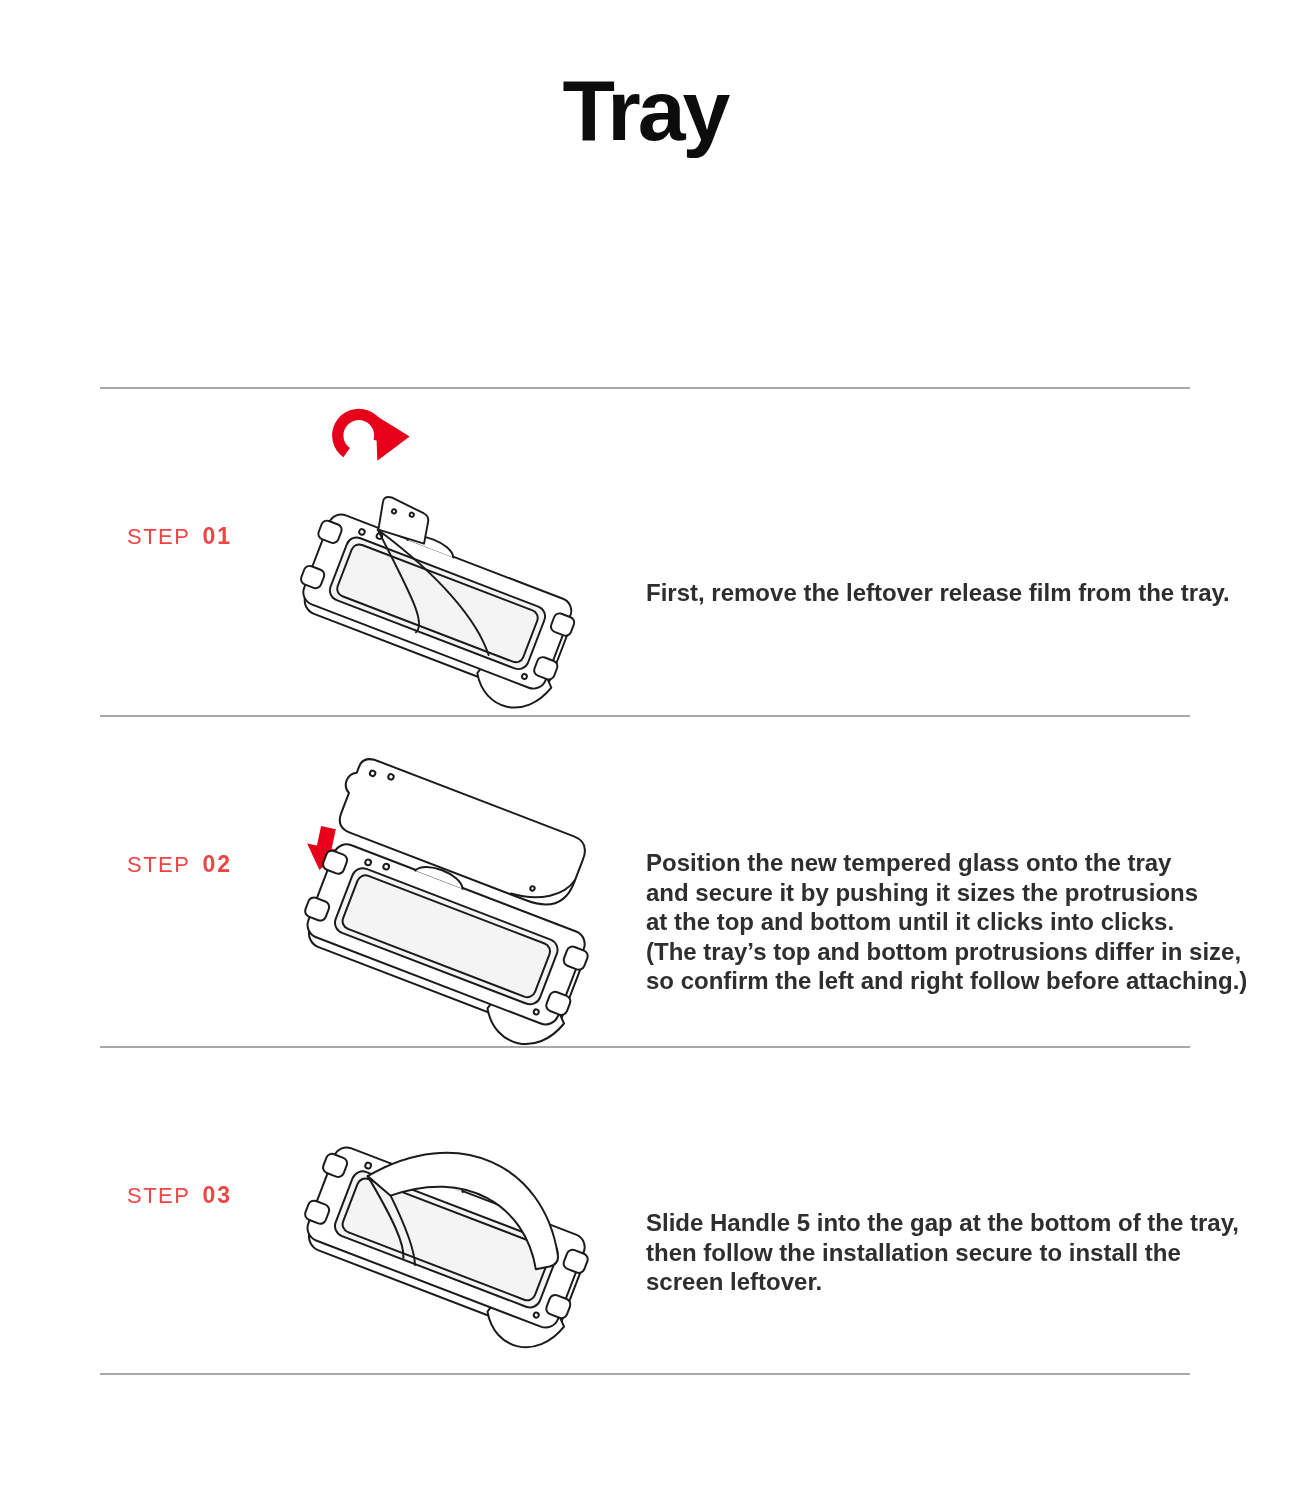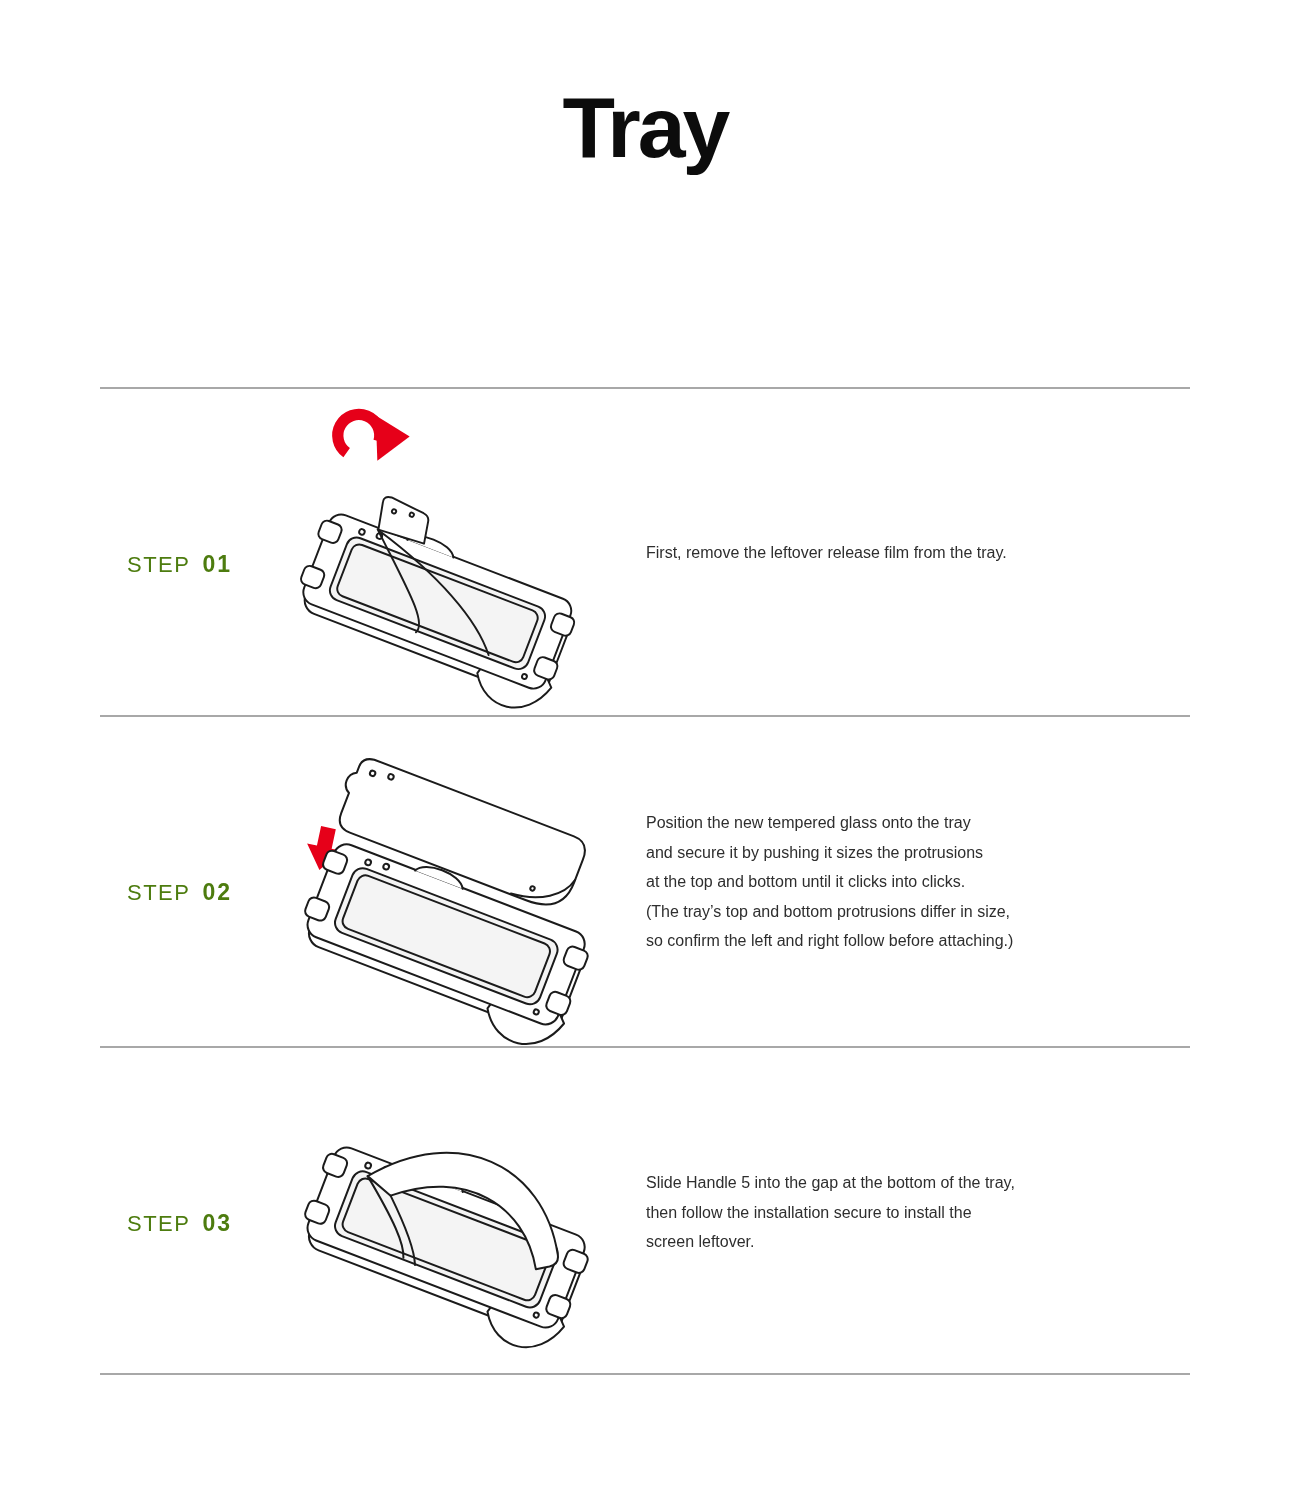--- a/index.html
+++ b/index.html
@@ -9,42 +9,42 @@
     --body:#2e2e2e;
     --heading:#0c0c0c;
   }
   *{margin:0;padding:0;box-sizing:border-box;}
   html,body{background:#ffffff;}
   body{
     width:1290px;height:1500px;position:relative;overflow:hidden;
     font-family:"Liberation Sans","DejaVu Sans",sans-serif;
   }
   .title{
-    position:absolute;top:81px;left:0;width:1290px;text-align:center;
+    position:absolute;top:64px;left:0;width:1290px;text-align:center;
     font-size:86px;font-weight:800;line-height:92px;letter-spacing:-3px;
     color:var(--heading);
   }
   .title .tline{display:block;}
   .divider{
     position:absolute;left:100px;width:1090px;height:2px;background:var(--divider);
   }
   .d1{top:387px;} .d2{top:715px;} .d3{top:1046px;} .d4{top:1373px;}
   .row{position:absolute;left:0;width:1290px;}
   .r1{top:388px;height:328px;}
   .r2{top:716px;height:331px;}
   .r3{top:1047px;height:327px;}
   .step-label{
-    position:absolute;left:127px;top:176px;transform:translateY(-50%);
-    color:#4d7c0f;white-space:nowrap;
+    position:absolute;left:127px;top:148px;transform:translateY(-50%);
+    color:#ef4444;white-space:nowrap;
   }
   .step-word{font-size:22px;font-weight:400;letter-spacing:1.5px;}
   .step-num{font-size:23px;font-weight:800;letter-spacing:2px;margin-left:12px;}
   .step-text{
     position:absolute;left:646px;color:var(--body);
-    font-size:16px;line-height:29.5px;font-weight:400;
+    font-size:24px;line-height:29.5px;font-weight:700;margin-top:40px;
   }
   .t1{top:165px;transform:translateY(-50%);}
   .t2{top:92px;}
   .t3{top:121px;}
   .illus{position:absolute;}
   .i1{left:278px;top:12px;}
   .i2{left:283px;top:24px;}
   .i3{left:283px;top:38px;}
   svg{display:block;overflow:visible;}
 </style>

